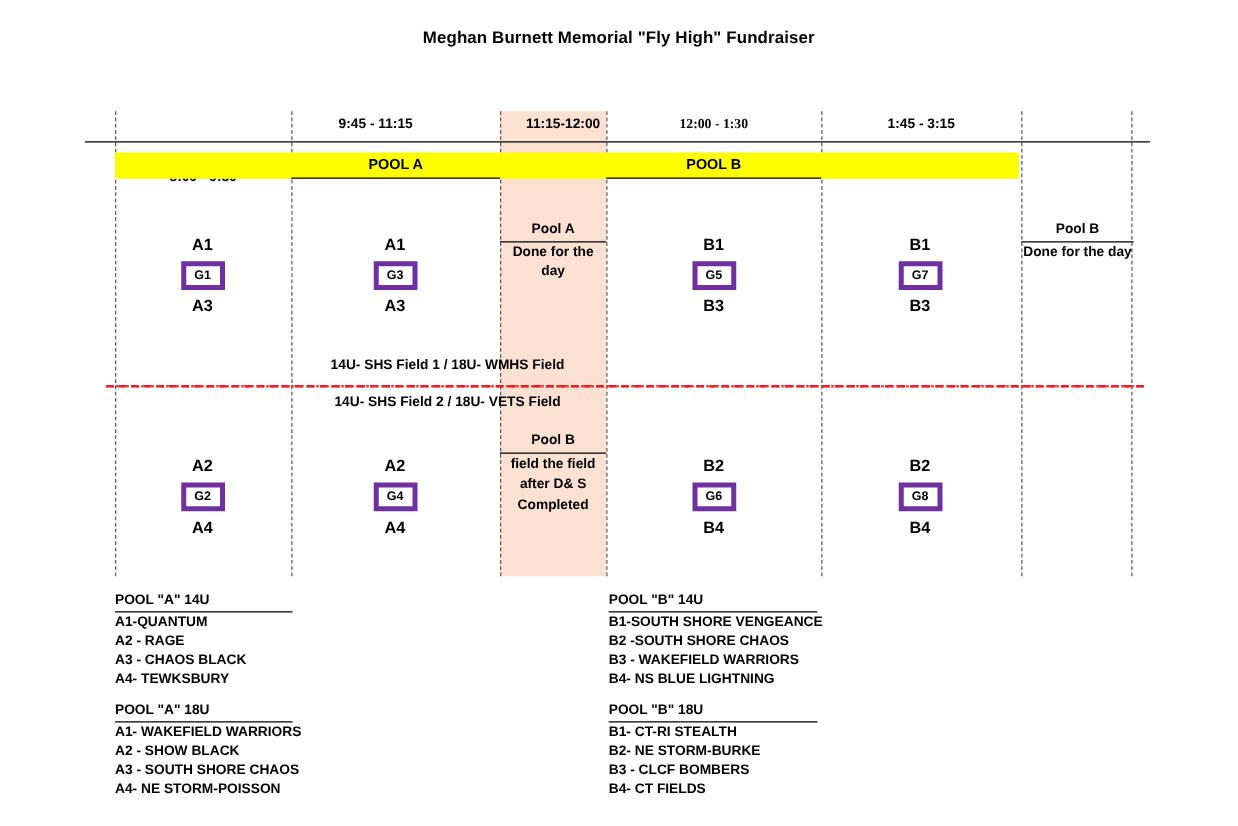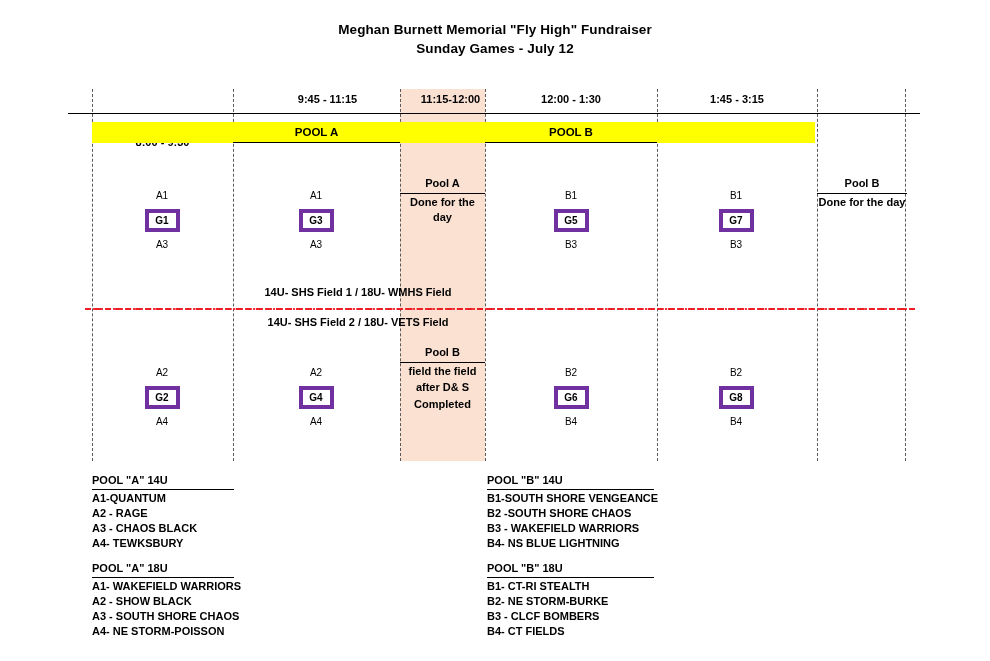--- a/index.html
+++ b/index.html
@@ -140,22 +140,22 @@
     line-height: 14.5px;
   }
 
   
   .game-cell {
     position: absolute;
     width: 120px;
     text-align: center;
   }
   .team-top, .team-bottom {
-    font-size: 10px;
-    font-weight: normal;
+    font-size: 13px;
+    font-weight: bold;
     line-height: 16px;
   }
   .game-box {
     display: inline-block;
     border: 4px solid #7030a0;
     background: #ffffff;
     padding: 1px 5px;
     margin: 5px 0 5px 0;
     font-size: 10px;
     font-weight: bold;
@@ -213,41 +213,40 @@
     white-space: nowrap;
   }
 </style>
 </head>
 <body>
 
 <div id="page">
 
   <div class="title-block">
     <div class="title-line1">Meghan Burnett Memorial "Fly High" Fundraiser</div>
-    <div class="title-line2">Sunday Games  - July 12</div>
   </div>
 
   <div class="grid-area">
 
     <div class="sanitize-col"></div>
 
     <div class="vline" style="left:92px;"></div>
     <div class="vline" style="left:233px;"></div>
     <div class="vline" style="left:400px;"></div>
     <div class="vline" style="left:485px;"></div>
     <div class="vline" style="left:657px;"></div>
     <div class="vline" style="left:817px;"></div>
     <div class="vline" style="left:905px;"></div>
 
     <div class="hline-top"></div>
 
     <div class="time-label" style="left:92px;  width:141px;margin-top:43px;">8:00 - 9:30</div>
-    <div class="time-label" style="left:244px; width:167px;">9:45 - 11:15</div>
+    <div class="time-label" style="left:217px; width:167px;">9:45 - 11:15</div>
     <div class="time-label" style="left:400px; width:101px;">11:15-12:00</div>
-    <div class="time-label" style="left:485px; width:172px;">12:00 - 1:30</div>
+    <div class="time-label" style="left:485px; width:172px;font-family:Liberation Serif, serif;">12:00 - 1:30</div>
     <div class="time-label" style="left:657px; width:160px;">1:45 - 3:15</div>
 
     <div class="yellow-band"></div>
     <div class="pool-band-label" style="left:233px; width:167px;">POOL A</div>
     <div class="pool-band-label" style="left:485px; width:172px;">POOL B</div>
 
 
     <div class="game-cell" style="left:102px; top:188px;">
       <div class="team-top">A1</div>
       <div class="game-box">G1</div>

